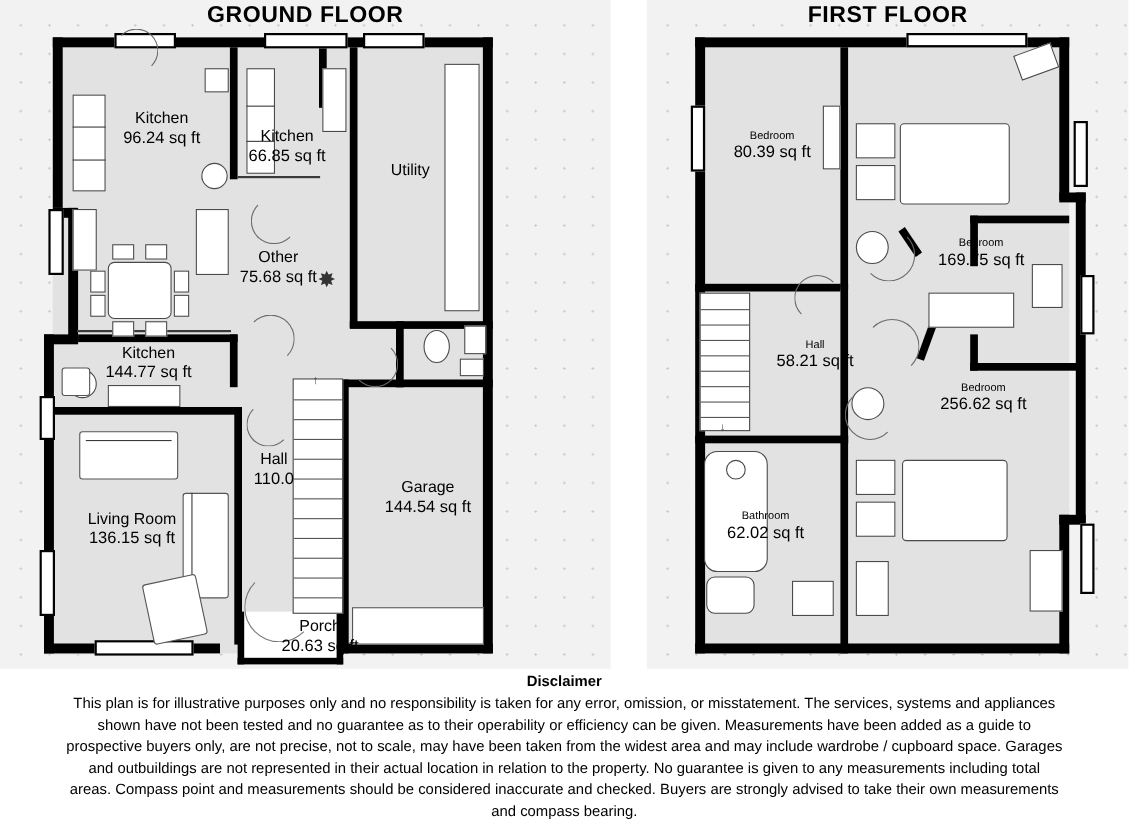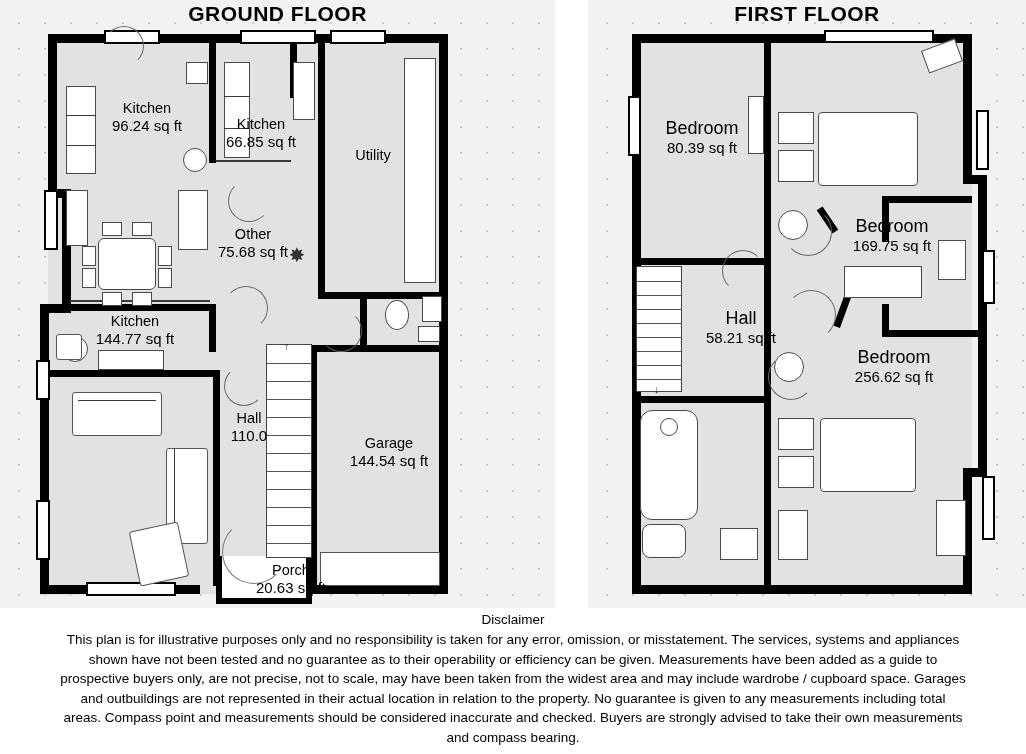--- a/index.html
+++ b/index.html
@@ -65,21 +65,21 @@
 
   .label {
     position: absolute;
     text-align: center;
     color: #000;
     line-height: 1.15;
     white-space: nowrap;
   }
   .label .rname { display: block; font-size: 14.5px; font-weight: 400; }
   .label .rarea { display: block; font-size: 15px; }
-  .label.big .rname { font-size: 18px; }
+  .label.big .rname { font-size: 10px; }
 
   
   .door-arc {
     position: absolute;
     border: 1.5px solid #6a6a6a;
     border-radius: 50%;
     background: transparent;
   }
 
   
@@ -87,21 +87,21 @@
   .stair-line { position: absolute; background: #555; height: 1px; left: 0; right: 0; }
   .stair-arrow { position: absolute; color: #444; font-size: 11px; }
 
   
   #disclaimer {
     position: absolute;
     left: 0; top: 612px; width: 1026px;
     text-align: center;
     color: #000;
   }
-  #disclaimer .dtitle { font-size: 13.5px; margin-bottom: 3px; }
+  #disclaimer .dtitle { font-size: 13.5px; margin-bottom: 3px; font-weight: bold; }
   #disclaimer .dbody {
     font-size: 13.5px;
     line-height: 1.45;
     padding: 0 60px;
   }
 </style>
 </head>
 <body>
 
 <div id="root">
@@ -238,20 +238,24 @@
       <span class="rarea">144.77 sq ft</span>
     </div>
     <div class="label" style="left:214px; top:410px; width:70px;">
       <span class="rname">Hall</span>
       <span class="rarea">110.0</span>
     </div>
     <div class="label" style="left:337px; top:435px; width:104px;">
       <span class="rname">Garage</span>
       <span class="rarea">144.54 sq ft</span>
     </div>
+    <div class="label" style="left:62px; top:464px; width:116px;">
+      <span class="rname">Living Room</span>
+      <span class="rarea">136.15 sq ft</span>
+    </div>
     <div class="label" style="left:248px; top:562px; width:86px;">
       <span class="rname">Porch</span>
       <span class="rarea">20.63 sq ft</span>
     </div>
   </div>
 
   <div class="panel" id="panel-first">
     <div class="dotgrid"></div>
 
     <div class="room-fill" style="left:44px; top:34px; width:340px; height:560px;"></div>
@@ -331,20 +335,24 @@
       <span class="rarea">169.75 sq ft</span>
     </div>
     <div class="label big" style="left:88px; top:308px; width:130px;">
       <span class="rname">Hall</span>
       <span class="rarea">58.21 sq ft</span>
     </div>
     <div class="label big" style="left:236px; top:347px; width:140px;">
       <span class="rname">Bedroom</span>
       <span class="rarea">256.62 sq ft</span>
     </div>
+    <div class="label big" style="left:40px; top:464px; width:136px;">
+      <span class="rname">Bathroom</span>
+      <span class="rarea">62.02 sq ft</span>
+    </div>
   </div>
 
   <div class="floor-title" id="title-ground">GROUND FLOOR</div>
   <div class="floor-title" id="title-first">FIRST FLOOR</div>
 
   <div id="disclaimer">
     <div class="dtitle">Disclaimer</div>
     <div class="dbody">This plan is for illustrative purposes only and no responsibility is taken for any error, omission, or misstatement. The services, systems and appliances shown have not been tested and no guarantee as to their operability or efficiency can be given. Measurements have been added as a guide to prospective buyers only, are not precise, not to scale, may have been taken from the widest area and may include wardrobe / cupboard space. Garages and outbuildings are not represented in their actual location in relation to the property. No guarantee is given to any measurements including total areas. Compass point and measurements should be considered inaccurate and checked. Buyers are strongly advised to take their own measurements and compass bearing.</div>
   </div>
 

